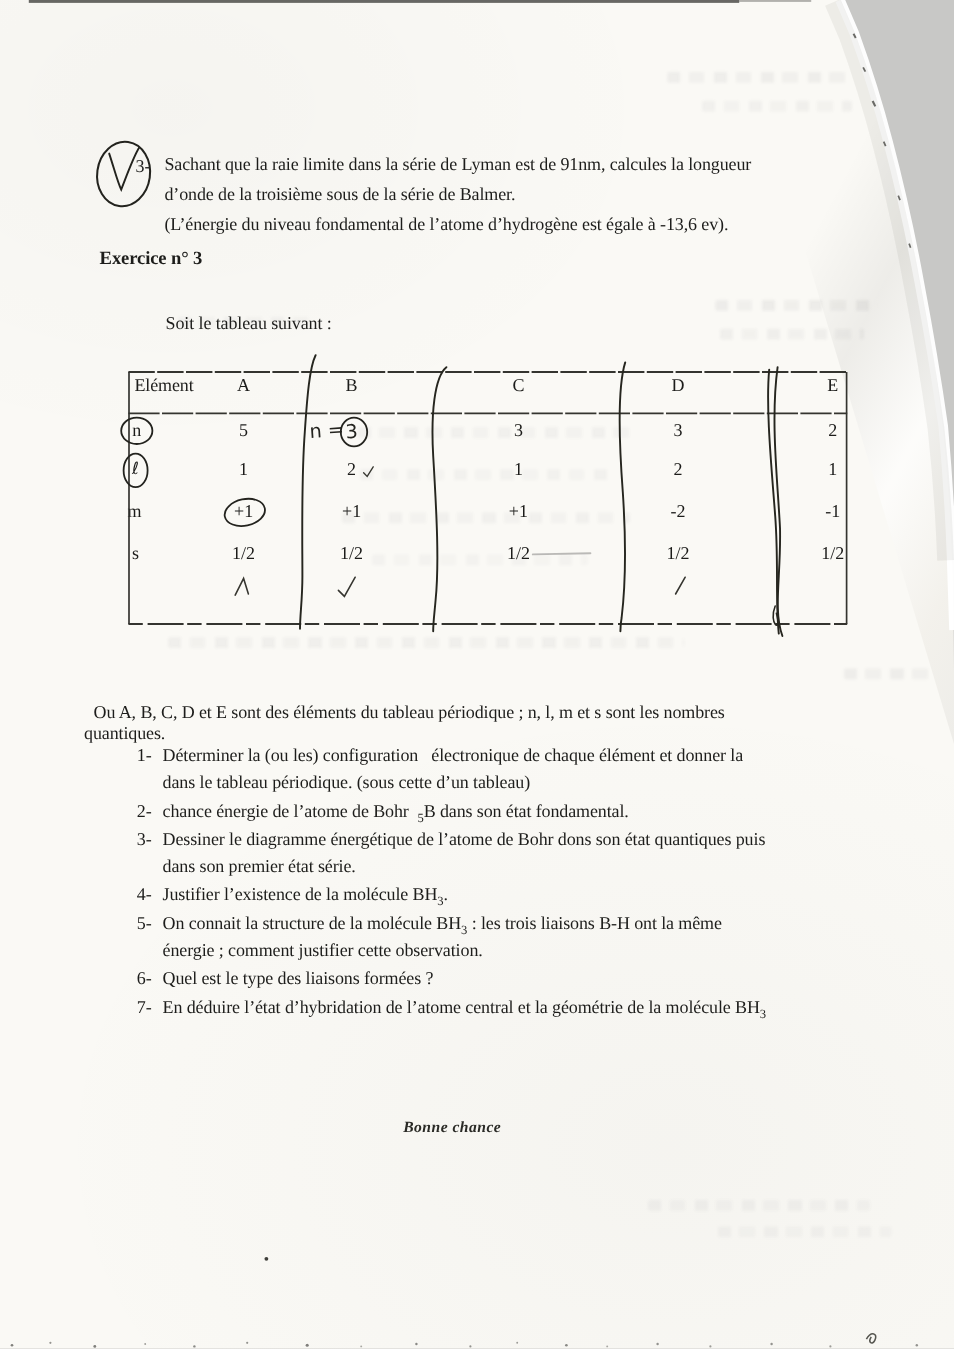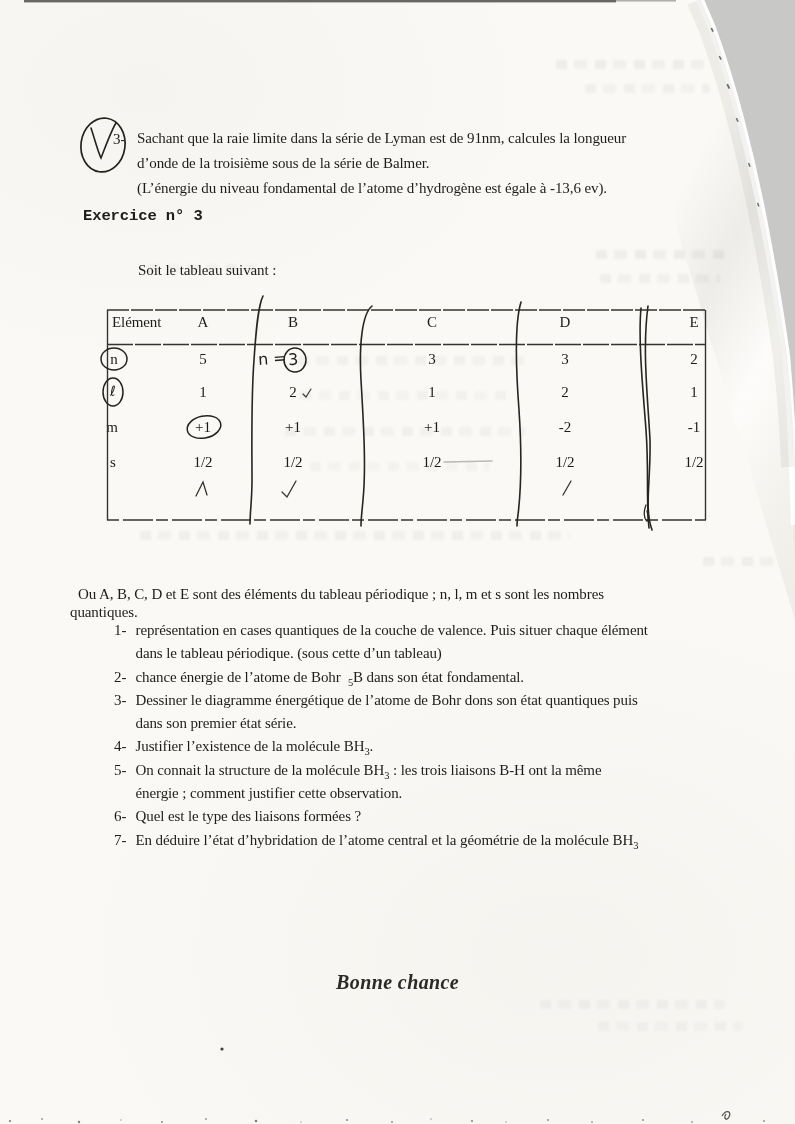--- a/index.html
+++ b/index.html
@@ -35,21 +35,21 @@
     position:absolute;left:114px;top:619px;width:640px;
     font-size:15px;line-height:23.3px;color:#1d1d1b;letter-spacing:-0.1px;
   }
   .qi{position:relative;}
   .qnum{position:absolute;left:0;top:0;}
   .qlines{margin-left:21.5px;}
   .qline{white-space:pre;}
   .qline sub{font-size:10.5px;line-height:0;}
   .closing{
     position:absolute;left:336px;top:931px;font-style:italic;font-weight:bold;
-    font-size:20px;letter-spacing:0.4px;color:#2a2a26;margin-top:40px;
+    font-size:13px;letter-spacing:0.4px;color:#2a2a26;
   }
   .smudge{
     position:absolute;height:9px;border-radius:2px;pointer-events:none;
     background:repeating-linear-gradient(90deg, rgba(105,105,115,0.16) 0 11px, rgba(105,105,115,0) 11px 18px, rgba(105,105,115,0.12) 18px 31px, rgba(105,105,115,0) 31px 39px);
     filter:blur(1.2px);
   }
   svg.overlay{position:absolute;left:0;top:0;pointer-events:none;}
 </style>
 </head>
 <body>
@@ -70,21 +70,21 @@
   <div class="smudge" style="left:540px;top:1000px;width:185px;opacity:.4;"></div>
   <div class="smudge" style="left:598px;top:1022px;width:145px;opacity:.35;"></div>
 
   <div class="fold-shade"></div>
 
   <span class="txt" style="left:113px;top:131px;">3-</span>
   <span class="txt" style="left:137px;top:130px;">Sachant que la raie limite dans la série de Lyman est de 91nm, calcules la longueur</span>
   <span class="txt" style="left:137px;top:155px;">d’onde de la troisième sous de la série de Balmer.</span>
   <span class="txt" style="left:137px;top:180px;">(L’énergie du niveau fondamental de l’atome d’hydrogène est égale à -13,6 ev).</span>
 
-  <span class="txt bold" style="left:83px;top:207px;font-family:Liberation Mono, monospace;">Exercice n° 3</span>
+  <span class="txt bold" style="left:83px;top:207px;">Exercice n° 3</span>
 
   <span class="txt" style="left:138px;top:262px;">Soit le tableau suivant :</span>
 
   <span class="txt" style="left:112px;top:314px;">Elément</span>
   <span class="cell" style="left:173px;top:314px;">A</span>
   <span class="cell" style="left:263px;top:314px;">B</span>
   <span class="cell" style="left:402px;top:314px;">C</span>
   <span class="cell" style="left:535px;top:314px;">D</span>
   <span class="cell" style="left:664px;top:314px;">E</span>
 
@@ -119,21 +119,21 @@
   <span class="cell" style="left:535px;top:454px;">1/2</span>
   <span class="cell" style="left:664px;top:454px;">1/2</span>
 
   <span class="txt" style="left:78px;top:586px;">Ou A, B, C, D et E sont des éléments du tableau périodique ; n, l, m et s sont les nombres</span>
   <span class="txt" style="left:70px;top:587px;margin-top:17px;">quantiques.</span>
 
   <div class="questions">
       <div class="qi">
         <span class="qnum">1-</span>
         <div class="qlines">
-          <div class="qline"><span>représentation en cases quantiques de la couche de valence. Puis situer chaque élément</span></div>
+          <div class="qline"><span>Déterminer la (ou les) configuration   électronique de chaque élément et donner la</span></div>
           <div class="qline"><span>dans le tableau périodique. (sous cette d’un tableau)</span></div>
         </div>
       </div>
       <div class="qi">
         <span class="qnum">2-</span>
         <div class="qlines">
           <div class="qline"><span>chance énergie de l’atome de Bohr  </span><sub>5</sub><span>B dans son état fondamental.</span></div>
         </div>
       </div>
       <div class="qi">

